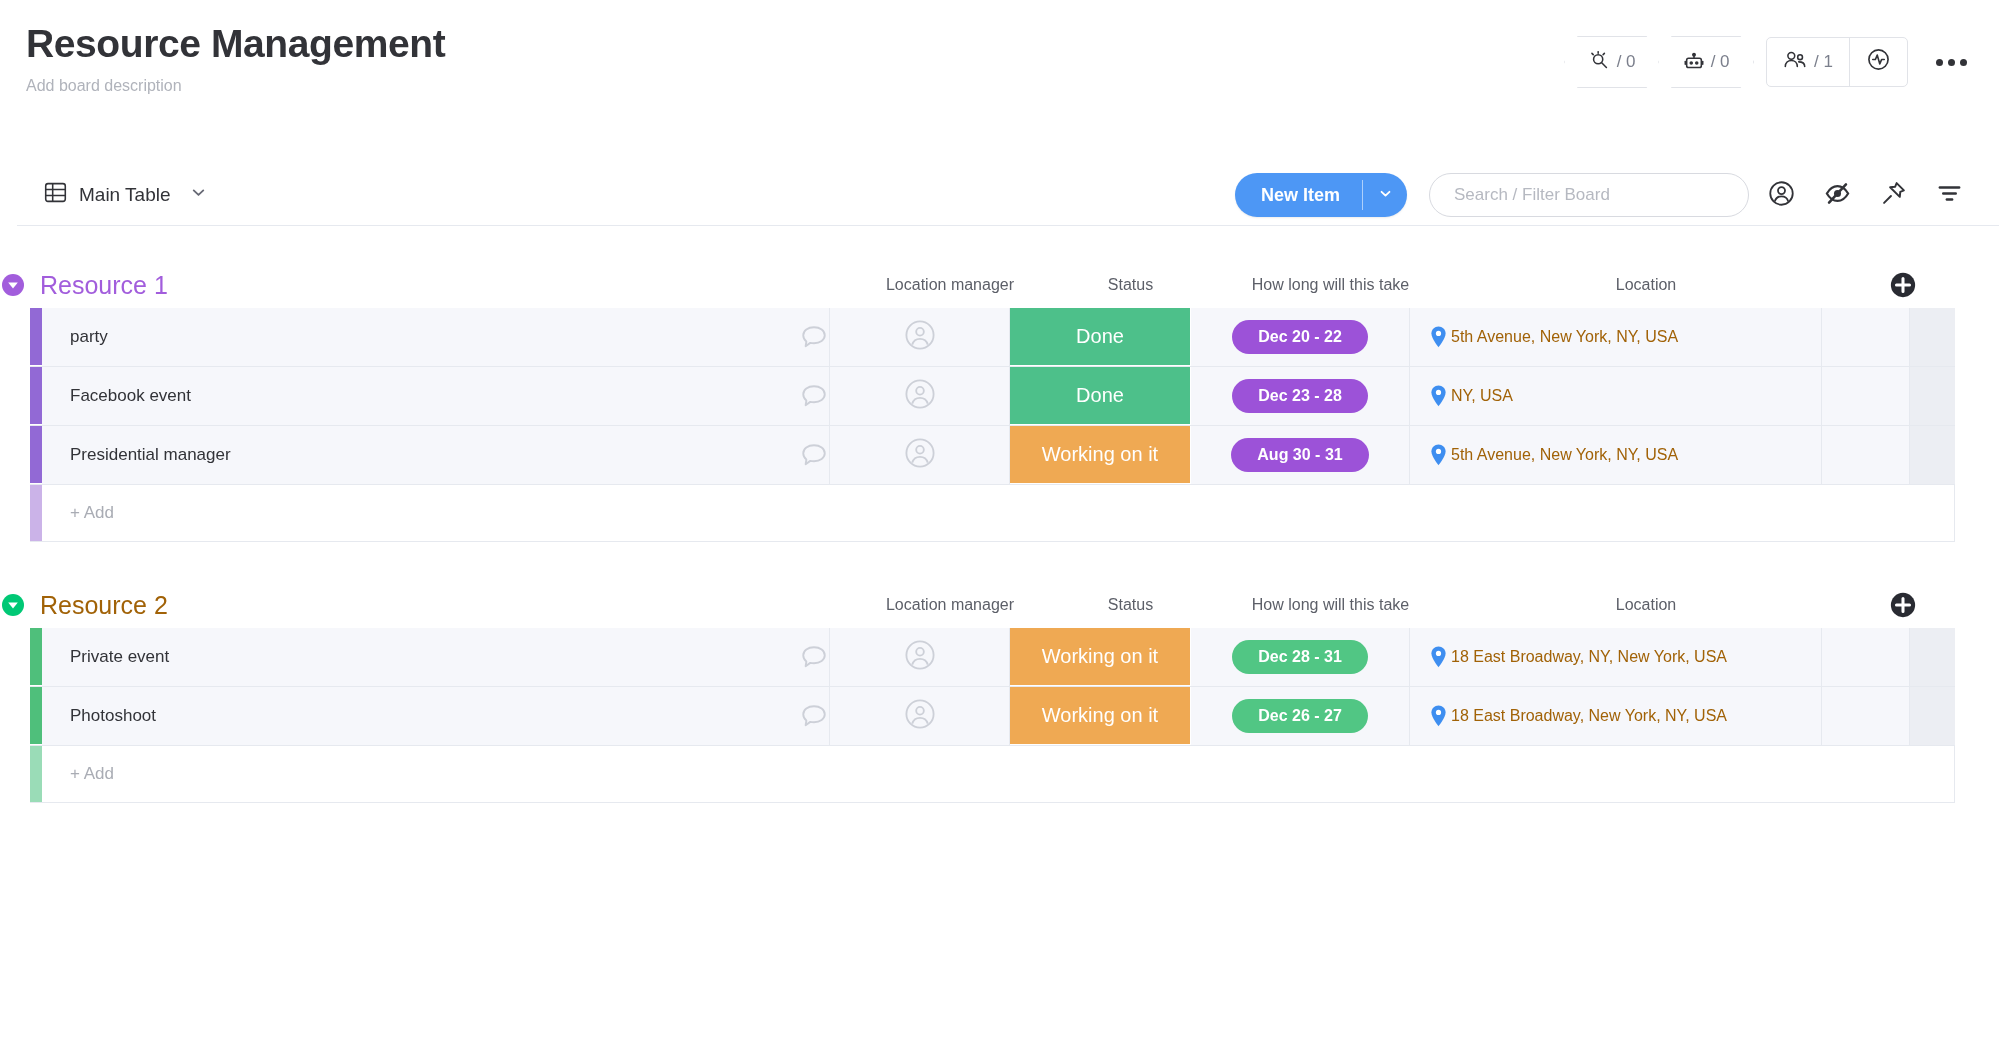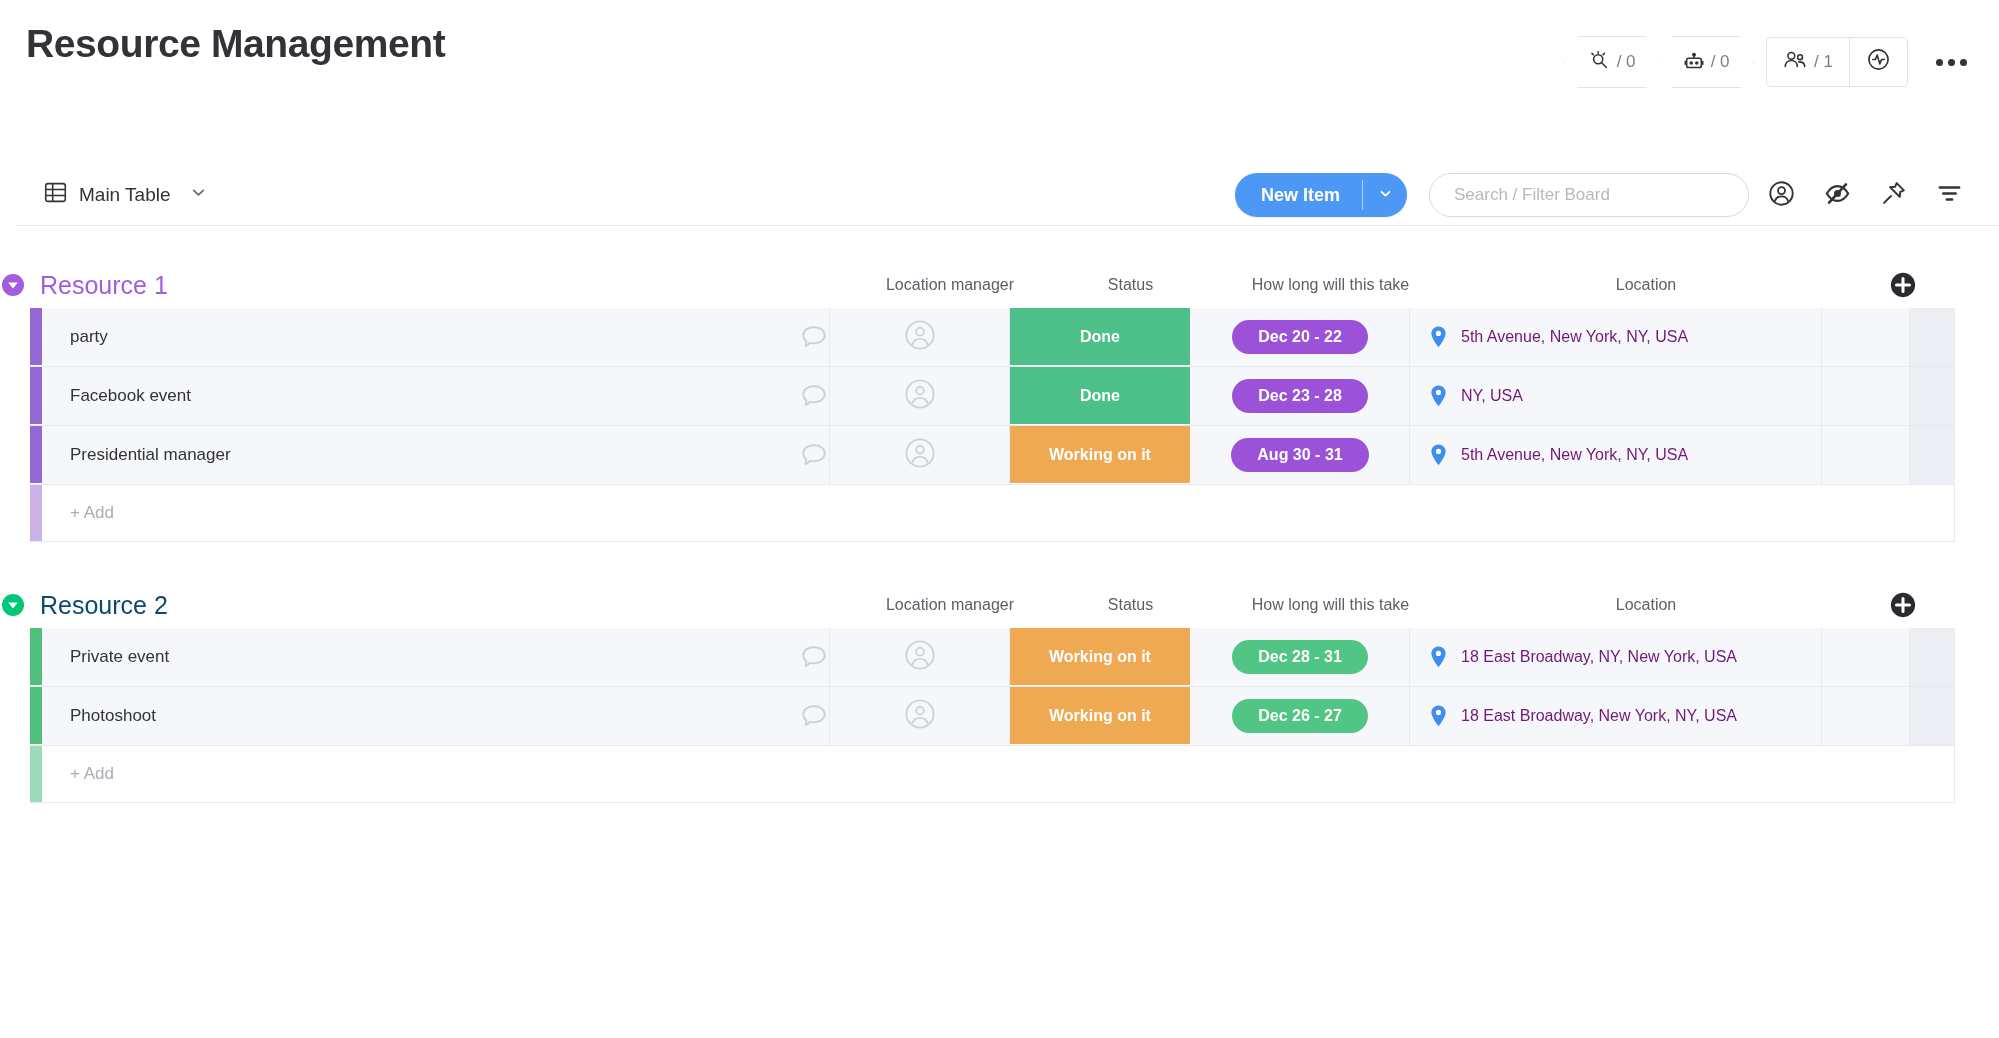--- a/index.html
+++ b/index.html
@@ -244,37 +244,37 @@
     color: #323338;
     justify-content: space-between;
     cursor: text;
   }
   .chat-icon { cursor: pointer; display: flex; }
   .cell-person { flex: 0 0 180px; justify-content: center; cursor: pointer; }
   .cell-status { flex: 0 0 181px; padding: 0; border-right: 1px solid #ffffff; }
   .status-pill {
     width: 100%; height: 100%;
     display: flex; align-items: center; justify-content: center;
-    color: #fff; font-size: 16px; font-weight: 700;
+    color: #fff; font-size: 20px; font-weight: 400;
     cursor: pointer;
     border-bottom: 1px solid #ffffff;
   }
   .cell-timeline { flex: 0 0 219px; justify-content: center; cursor: pointer; }
   .timeline-pill {
     padding: 8px 26px;
     border-radius: 18px;
     color: #fff; font-size: 16px; font-weight: 700;
     white-space: nowrap;
   }
   .cell-location {
     flex: 0 0 412px;
-    gap: 14px;
+    gap: 4px;
     padding-left: 20px;
     font-size: 16px;
-    color: #701a75;
+    color: #a16207;
     cursor: pointer;
     white-space: nowrap;
     overflow: hidden;
   }
   .cell-blank { flex: 0 0 88px; border-right: 1px solid #e6e9ef; }
   .cell-edge { flex: 1 1 auto; background: #eceef3; border-right: none; }
 
   .add-row {
     display: flex; align-items: stretch;
     height: 57px;
@@ -289,20 +289,21 @@
     cursor: pointer;
     flex: 1 1 auto;
     border-right: 1px solid #e6e9ef;
   }
 </style>
 </head>
 <body>
 
 <div class="board-header">
   <h1 class="board-title">Resource Management</h1>
+  <div class="board-desc">Add board description</div>
 
   <div class="header-right">
 
     <div class="hex-badge">
       <div class="hex-bg"></div>
       <div class="hex-content">
         <span>
           <svg width="22" height="22" viewBox="0 0 24 24" fill="none" stroke="#323338" stroke-width="1.7" stroke-linecap="round">
             <circle cx="10" cy="9" r="5"></circle>
             <path d="M13.6 12.6 L19 18"></path>
@@ -579,21 +580,21 @@
       </div>
     </div>
     <div class="group">
       <div class="group-header-row">
     <div class="collapse-circle">
           <svg width="26" height="26" viewBox="0 0 26 26">
       <circle cx="13" cy="13" r="11" fill="#00c875"></circle>
       <path d="M8.2 10.6 L17.8 10.6 L13 16.4 Z" fill="#ffffff"></path>
     </svg>
         </div>
-    <div class="group-name" style="color:#0c4a6e">Resource 2</div>
+    <div class="group-name" style="color:#a16207">Resource 2</div>
     <div class="col-headers">
       <div style="width:860px"></div>
       <div class="col-head" style="width:180px">Location manager</div>
       <div class="col-head" style="width:181px">Status</div>
       <div class="col-head" style="width:219px">How long will this take</div>
       <div class="col-head" style="width:412px">Location</div>
       <div style="width:36px"></div>
       <div class="add-col-btn">
         <svg width="28" height="28" viewBox="0 0 24 24">
           <circle cx="12" cy="12" r="10.4" fill="#292b32"></circle>

